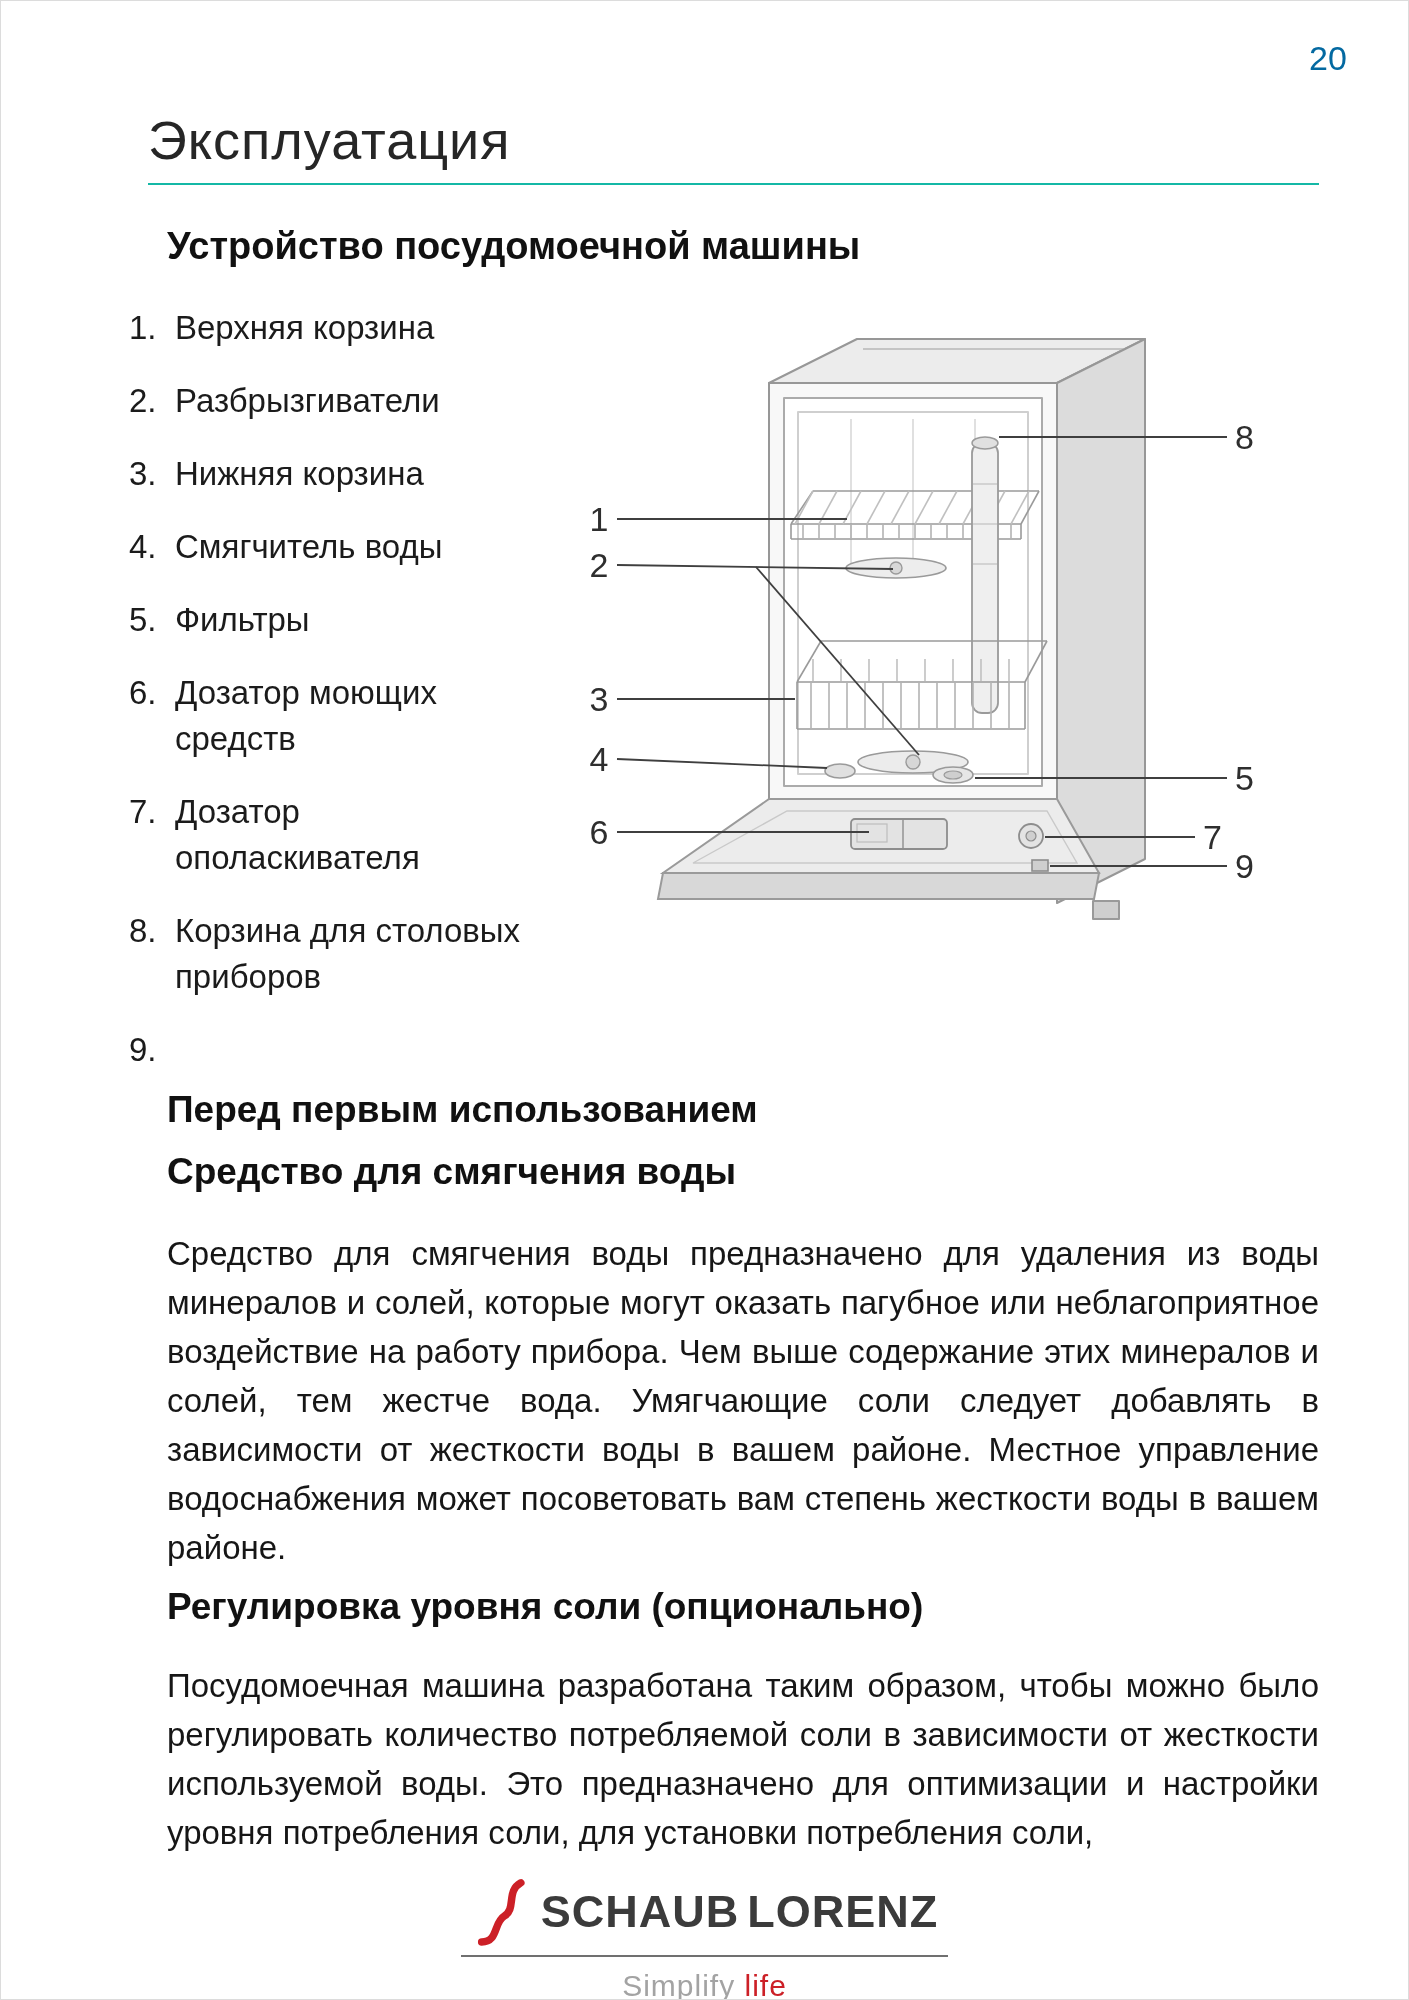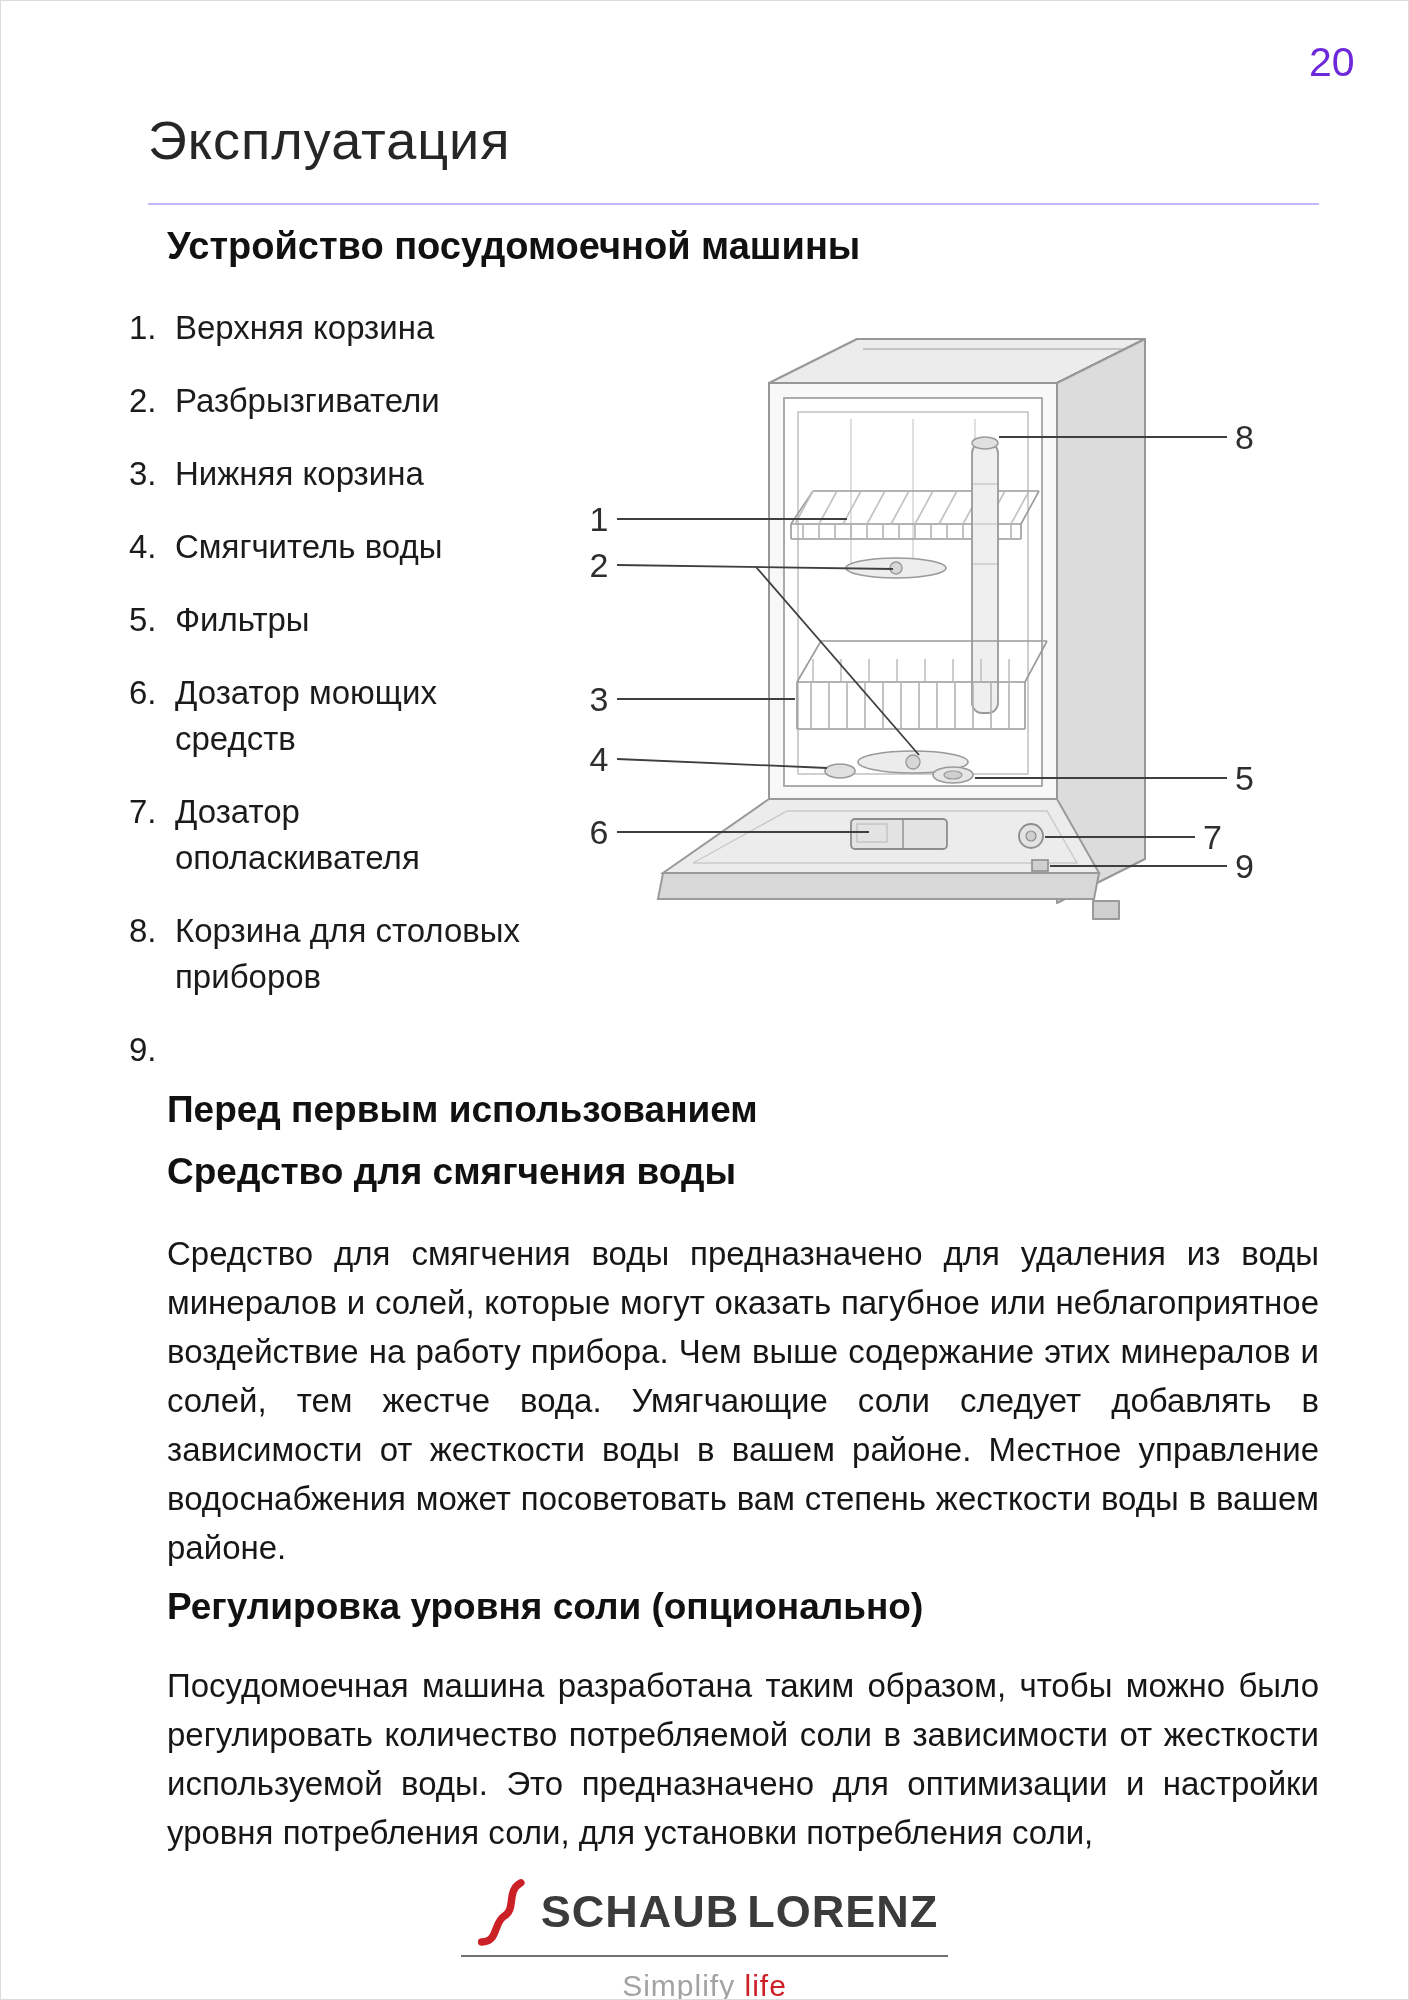--- a/index.html
+++ b/index.html
@@ -1,22 +1,22 @@
 <!DOCTYPE html>
 <html><head>
 <meta charset="utf-8">
 <style>
   html,body{margin:0;padding:0;background:#ffffff;}
   .page{
     position:relative;width:1409px;height:2000px;background:#fff;
     font-family:"Liberation Sans",sans-serif;color:#1b1b1b;
     overflow:hidden;border:1px solid #dcdcdc;box-sizing:border-box;
   }
-  .page-number{position:absolute;top:38px;left:1308px;font-size:41px;color:#6d28d9;text-align:center;}
-  .title-block{position:absolute;left:147px;top:108px;width:1171px;border-bottom:2px solid #c4b5fd;padding-bottom:32px;}
+  .page-number{position:absolute;top:38px;left:1308px;font-size:34px;color:#0369a1;text-align:center;}
+  .title-block{position:absolute;left:147px;top:108px;width:1171px;border-bottom:2px solid #14b8a6;padding-bottom:12px;}
   .title-block h1{margin:0;font-size:54px;font-weight:400;color:#262626;letter-spacing:1px;}
   .h-device{position:absolute;left:166px;top:224px;margin:0;font-size:38px;font-weight:700;color:#111;}
   .parts{position:absolute;left:128px;top:304px;width:398px;margin:0;padding:0;list-style:none;}
   .parts li{display:flex;margin-bottom:27px;font-size:33px;line-height:46px;}
   .parts .num{width:46px;flex:none;}
   .parts .lbl{flex:1;}
   .diagram{position:absolute;left:550px;top:318px;width:740px;height:640px;}
   .h-two{position:absolute;left:166px;margin:0;font-size:37px;font-weight:700;color:#111;}
   #h-before1{top:1088px;}
   #h-before2{top:1150px;}

